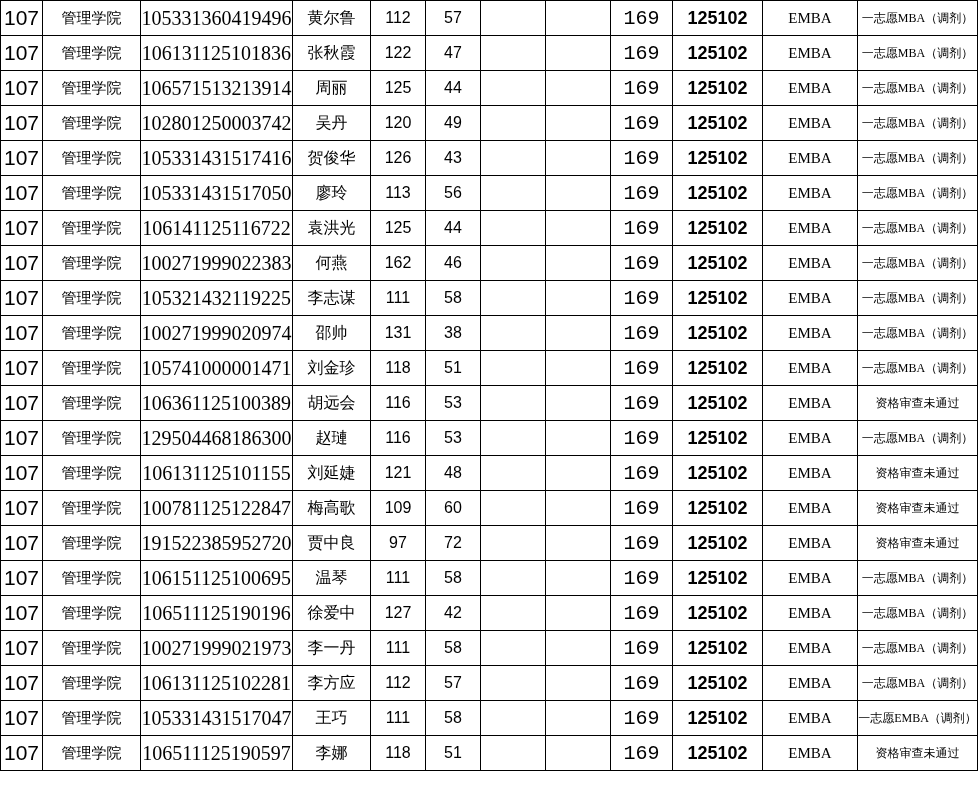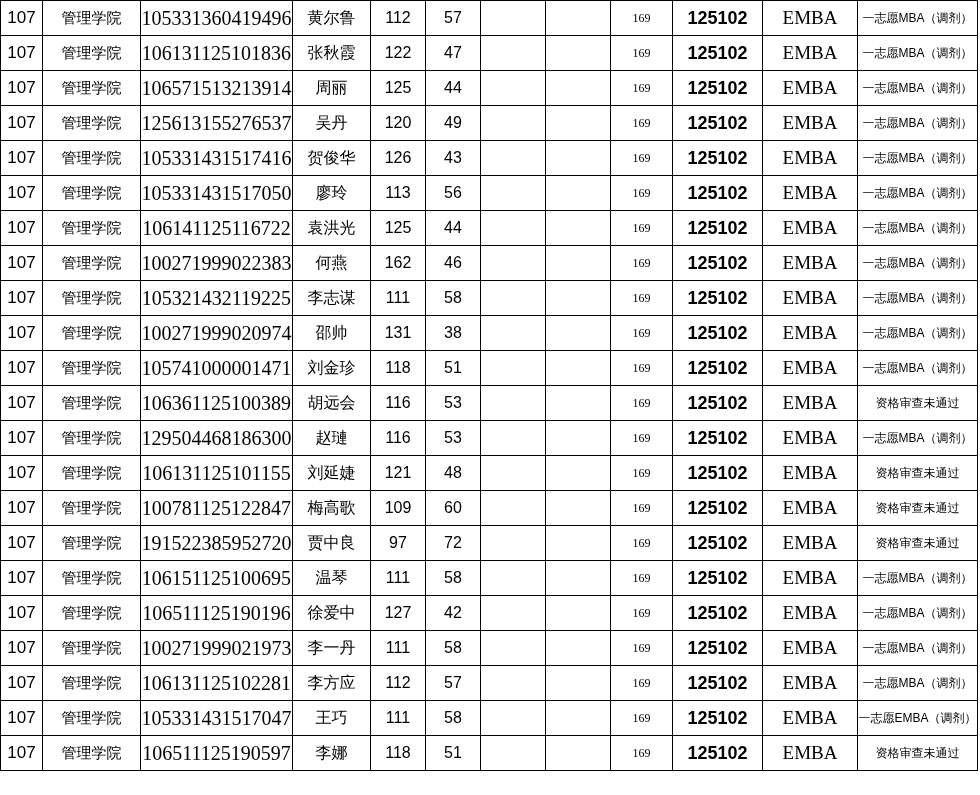--- a/index.html
+++ b/index.html
@@ -39,21 +39,21 @@
   col.c-s2      { width: 55px; }
   col.c-s3      { width: 65px; }
   col.c-s4      { width: 65px; }
   col.c-total   { width: 62px; }
   col.c-major   { width: 90px; }
   col.c-type    { width: 95px; }
   col.c-remark  { width: 120px; }
 
   .cell-code {
     font-family: "Liberation Sans", sans-serif;
-    font-size: 17px;
+    font-size: 21px;
     text-align: left;
     padding-left: 4px;
   }
   .cell-college {
     font-family: "DejaVu Sans", sans-serif;
     font-size: 15px;
     text-align: left;
     padding-left: 3px;
     letter-spacing: 0px;
   }
@@ -64,35 +64,35 @@
   .cell-name {
     font-family: Liberation Serif, serif;
     font-size: 16px;
     font-weight: normal;
   }
   .cell-score {
     font-family: Liberation Sans, sans-serif;
     font-size: 16px;
   }
   .cell-total {
-    font-family: Liberation Serif, serif;
-    font-size: 12px;
+    font-family: Liberation Mono, monospace;
+    font-size: 20px;
     margin-left: 11px;
   }
   .cell-major {
     font-family: "Liberation Sans", sans-serif;
     font-size: 18px;
     font-weight: bold;
   }
   .cell-type {
     font-family: "Liberation Serif", serif;
-    font-size: 19px;
+    font-size: 15px;
   }
   .cell-remark {
-    font-family: Liberation Sans, sans-serif;
+    font-family: Liberation Serif, serif;
     font-size: 12px;
   }
   .cell-empty { }
 </style>
 </head>
 <body>
 
 <table class="score-table">
   <colgroup>
     <col class="c-code">
@@ -147,21 +147,21 @@
         <td class="cell-empty"></td>
         <td class="cell-empty"></td>
         <td class="cell-total">169</td>
         <td class="cell-major">125102</td>
         <td class="cell-type">EMBA</td>
         <td class="cell-remark">一志愿MBA（调剂）</td>
       </tr>
       <tr>
         <td class="cell-code">107</td>
         <td class="cell-college">管理学院</td>
-        <td class="cell-id">125613155276537</td>
+        <td class="cell-id">102801250003742</td>
         <td class="cell-name">吴丹</td>
         <td class="cell-score">120</td>
         <td class="cell-score">49</td>
         <td class="cell-empty"></td>
         <td class="cell-empty"></td>
         <td class="cell-total">169</td>
         <td class="cell-major">125102</td>
         <td class="cell-type">EMBA</td>
         <td class="cell-remark">一志愿MBA（调剂）</td>
       </tr>

